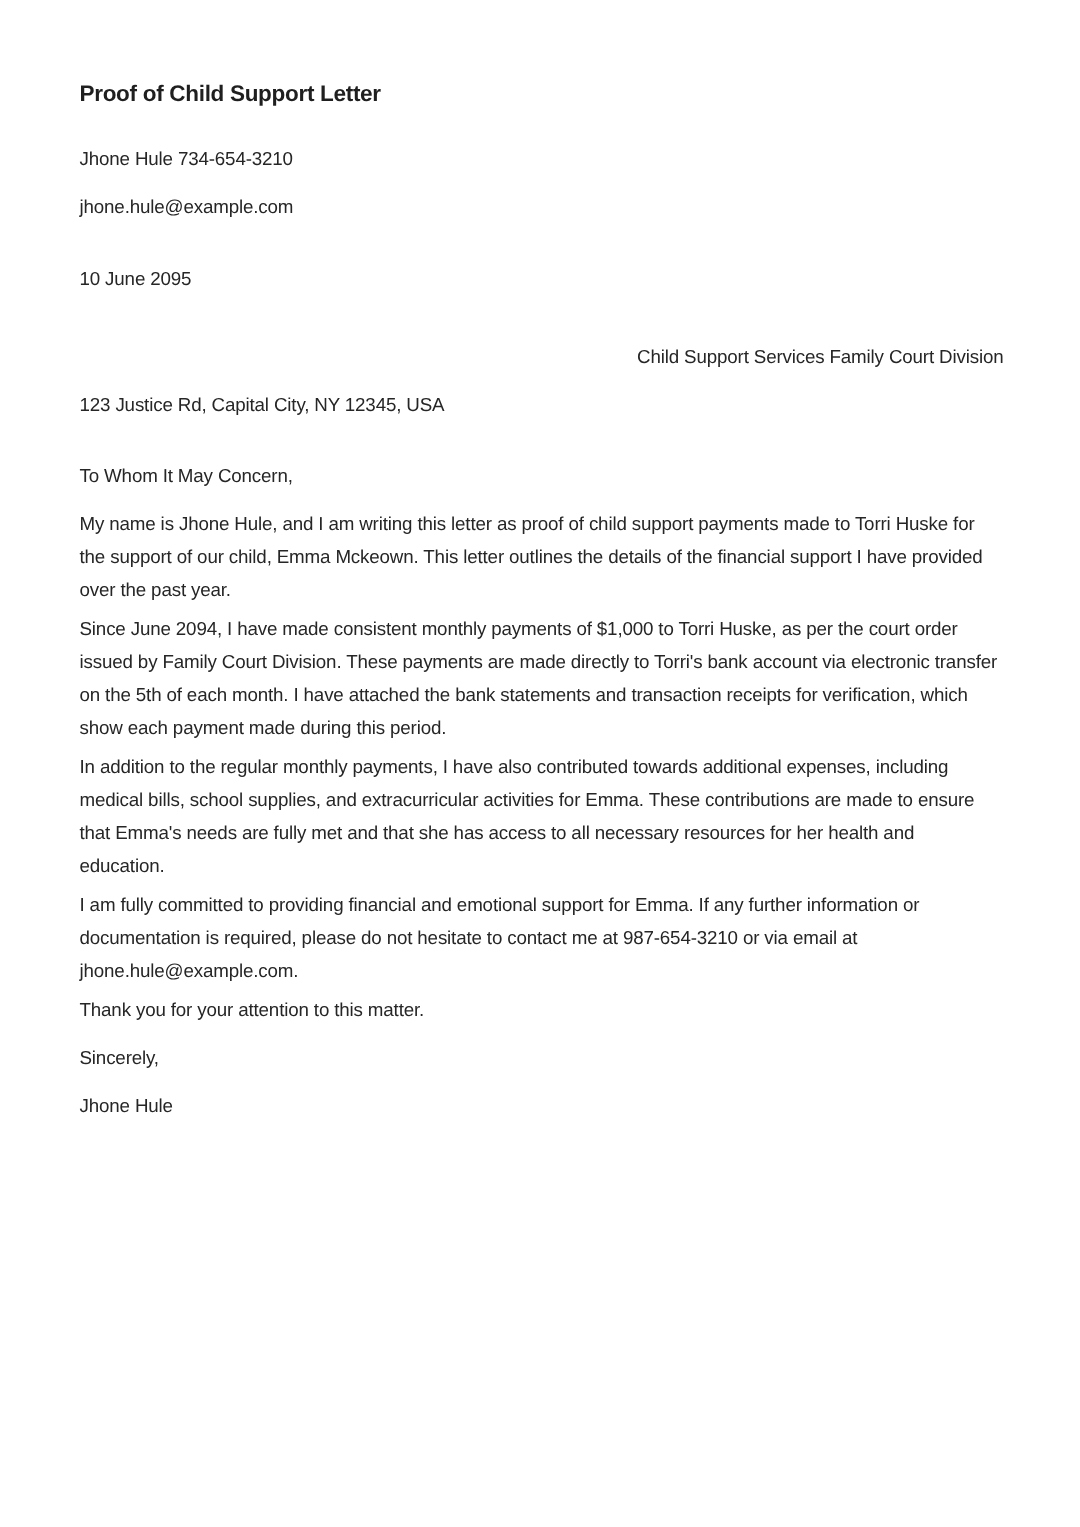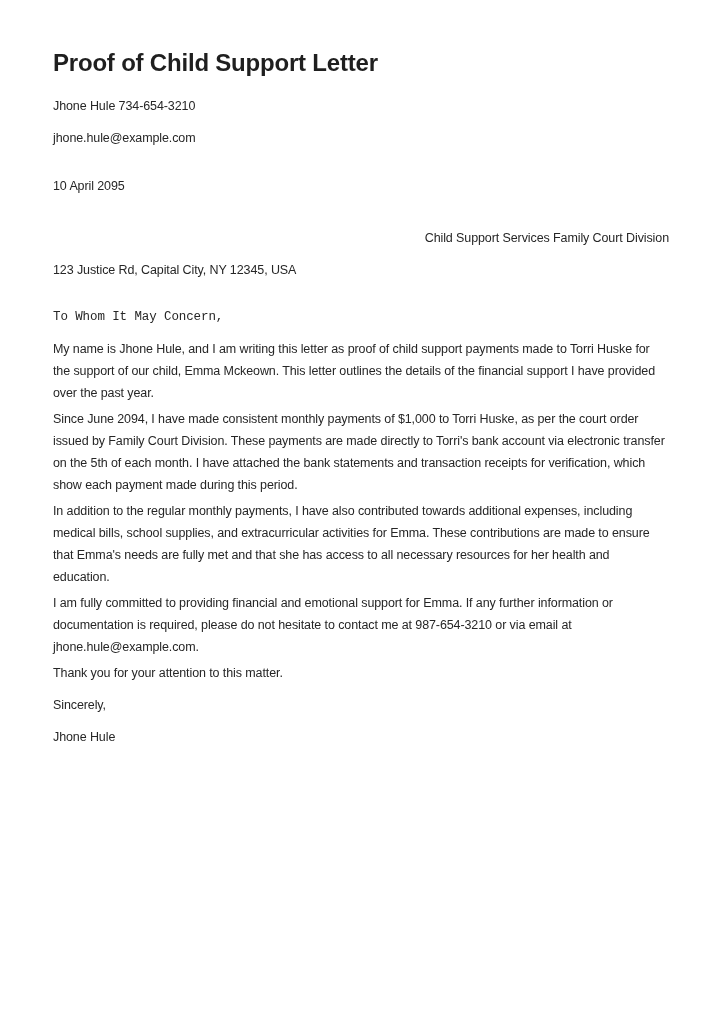--- a/index.html
+++ b/index.html
@@ -19,48 +19,48 @@
     color: #262626;
   }
   .letter-body {
     width: 616px;
     font-size: 12.5px;
     line-height: 22px;
     letter-spacing: -0.1px;
   }
   h1.doc-title {
     margin: 0 0 19px 0;
-    font-size: 24px;
+    font-size: 15px;
     line-height: 26px;
     font-weight: bold;
     color: #1f1f1f;
     letter-spacing: -0.2px;
   }
   p {
     margin: 0 0 10px 0;
   }
   p.date-line   { margin-top: 26px; }
   p.recipient-1 { margin-top: 30px; text-align: right; }
-  p.salutation  { margin-top: 25px; font-family: Liberation Mono, monospace; }
+  p.salutation  { margin-top: 25px; }
   p.para        { margin-bottom: 4px; }
   p.thanks      { margin-top: 4px; }
 </style>
 </head>
 <body>
 
 <div class="page">
   <div class="letter-body">
 
     <h1 class="doc-title">Proof of Child Support Letter</h1>
 
     <p class="contact-1">Jhone Hule 734-654-3210</p>
 
     <p class="contact-2">jhone.hule@example.com</p>
 
-    <p class="date-line">10 April 2095</p>
+    <p class="date-line">10 June 2095</p>
 
     <p class="recipient-1">Child Support Services Family Court Division</p>
 
     <p class="recipient-2">123 Justice Rd, Capital City, NY 12345, USA</p>
 
     <p class="salutation">To Whom It May Concern,</p>
 
     <p class="para">My name is Jhone Hule, and I am writing this letter as proof of child support payments made to Torri Huske for the support of our child, Emma Mckeown. This letter outlines the details of the financial support I have provided over the past year.</p>
 
     <p class="para">Since June 2094, I have made consistent monthly payments of $1,000 to Torri Huske, as per the court order issued by Family Court Division. These payments are made directly to Torri's bank account via electronic transfer on the 5th of each month. I have attached the bank statements and transaction receipts for verification, which show each payment made during this period.</p>

